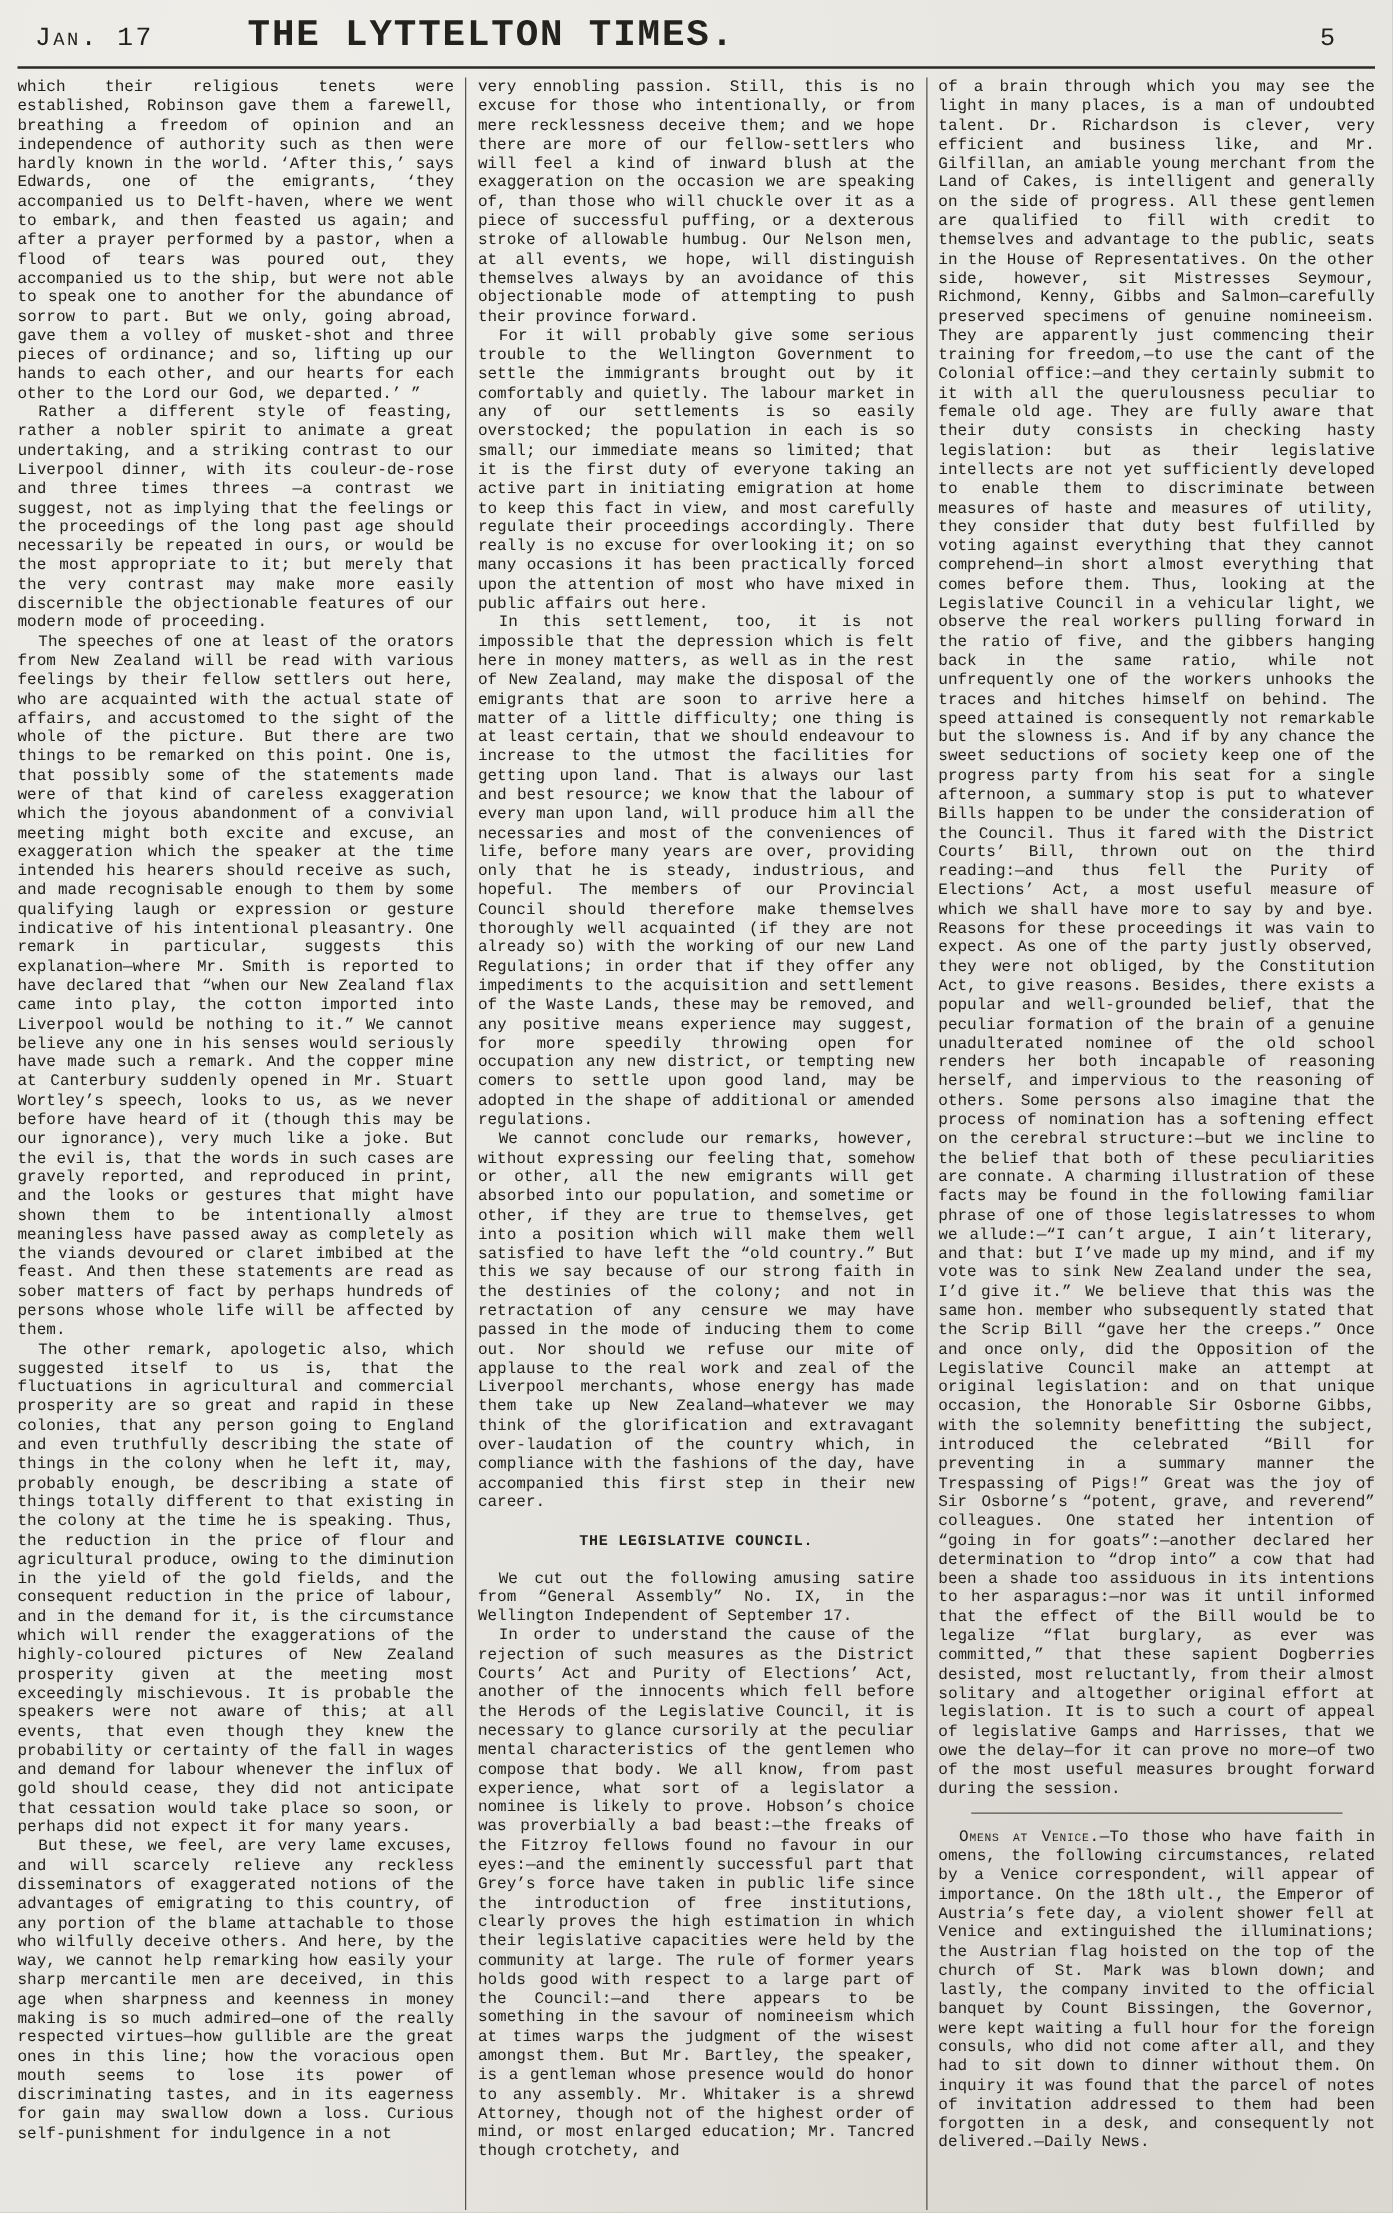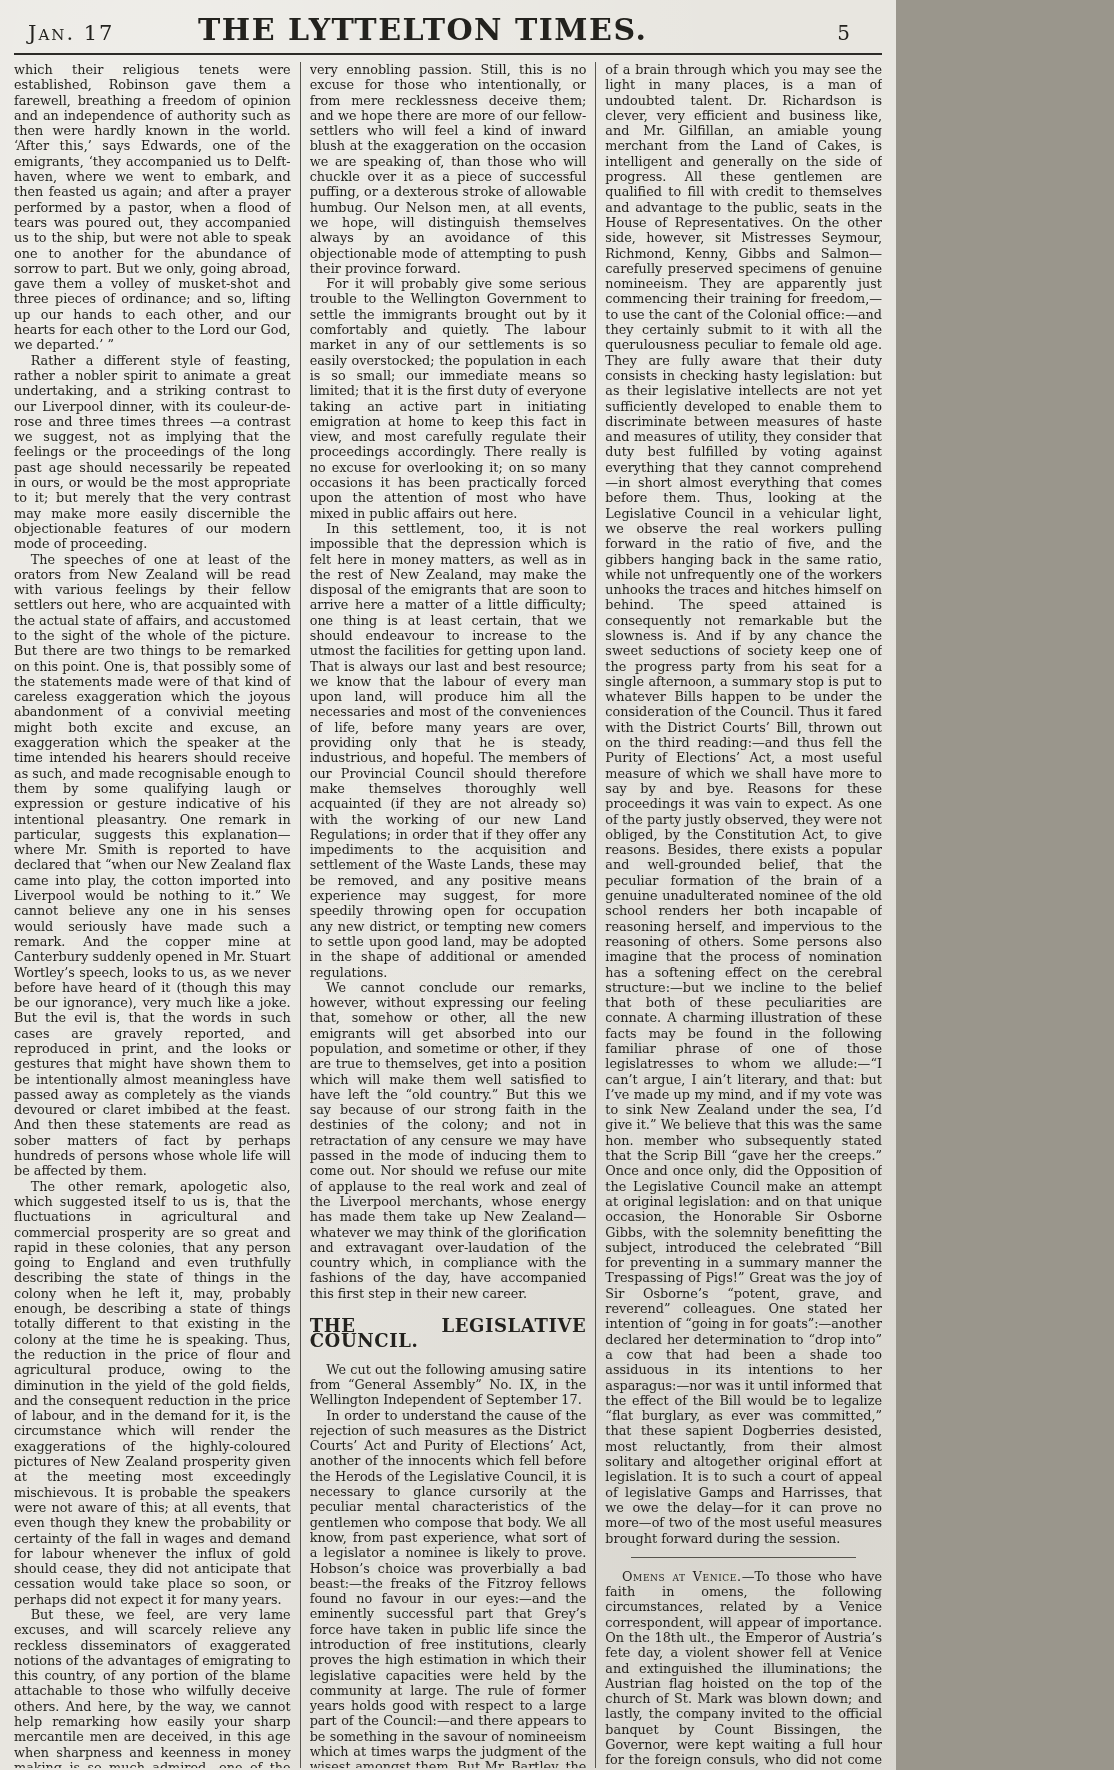--- a/index.html
+++ b/index.html
@@ -3,48 +3,49 @@
 <meta charset="utf-8">
 <style>
   * { margin:0; padding:0; box-sizing:border-box; }
   html, body { width:1114px; height:1770px; }
   body {
     font-family:"DejaVu Serif", serif;
     background:#9a968c;
   }
   .page {
     position:relative;
-    width:896px; height:1770px;
+    width:1114px; height:1770px;
     background:
       radial-gradient(ellipse at 18% 8%, rgba(255,255,255,.30), transparent 55%),
       radial-gradient(ellipse at 85% 92%, rgba(110,104,90,.14), transparent 55%),
       radial-gradient(ellipse at 50% 50%, rgba(255,255,255,.10), transparent 70%),
       #e8e6e0;
     color:#23221e;
     padding:4px 12px 0;
     overflow:hidden;
+    font-family:Liberation Mono, monospace;
   }
   .masthead { display:flex; align-items:baseline; padding:8px 16px 0; height:46px; }
   .date { width:170px; font-variant:small-caps; font-size:21px; letter-spacing:2px; }
   .title { flex:1; font-size:30px; font-weight:bold; letter-spacing:1.5px; }
   .pagenum { width:170px; text-align:right; font-size:20px; padding-right:18px; }
   .header-rule { height:2px; background:#2c2b27; margin:3px 2px 5px; }
   .columns { display:flex; height:1708px; padding:2px 2px 0; }
   .col {
     flex:1; min-width:0;
     font-size:12.8px; line-height:15.3px;
     text-align:justify;
     overflow:hidden;
   }
   .vrule { width:1px; background:#55534c; margin:0 9px; }
   .col p { text-indent:1.3em; }
   .col p.cont { text-indent:0; }
   .section-heading {
-    text-indent:0;
-    font-size:18px; font-weight:bold; letter-spacing:.6px;
+    text-align:center; text-indent:0;
+    font-size:12px; font-weight:bold; letter-spacing:.6px;
     margin:17px 0 13px;
   }
   .item-rule { height:1px; background:#55534c; margin:11px 26px; }
   .sc { font-variant:small-caps; letter-spacing:.6px; }
 </style>
 </head>
 <body>
 
 <div class="page">
 

